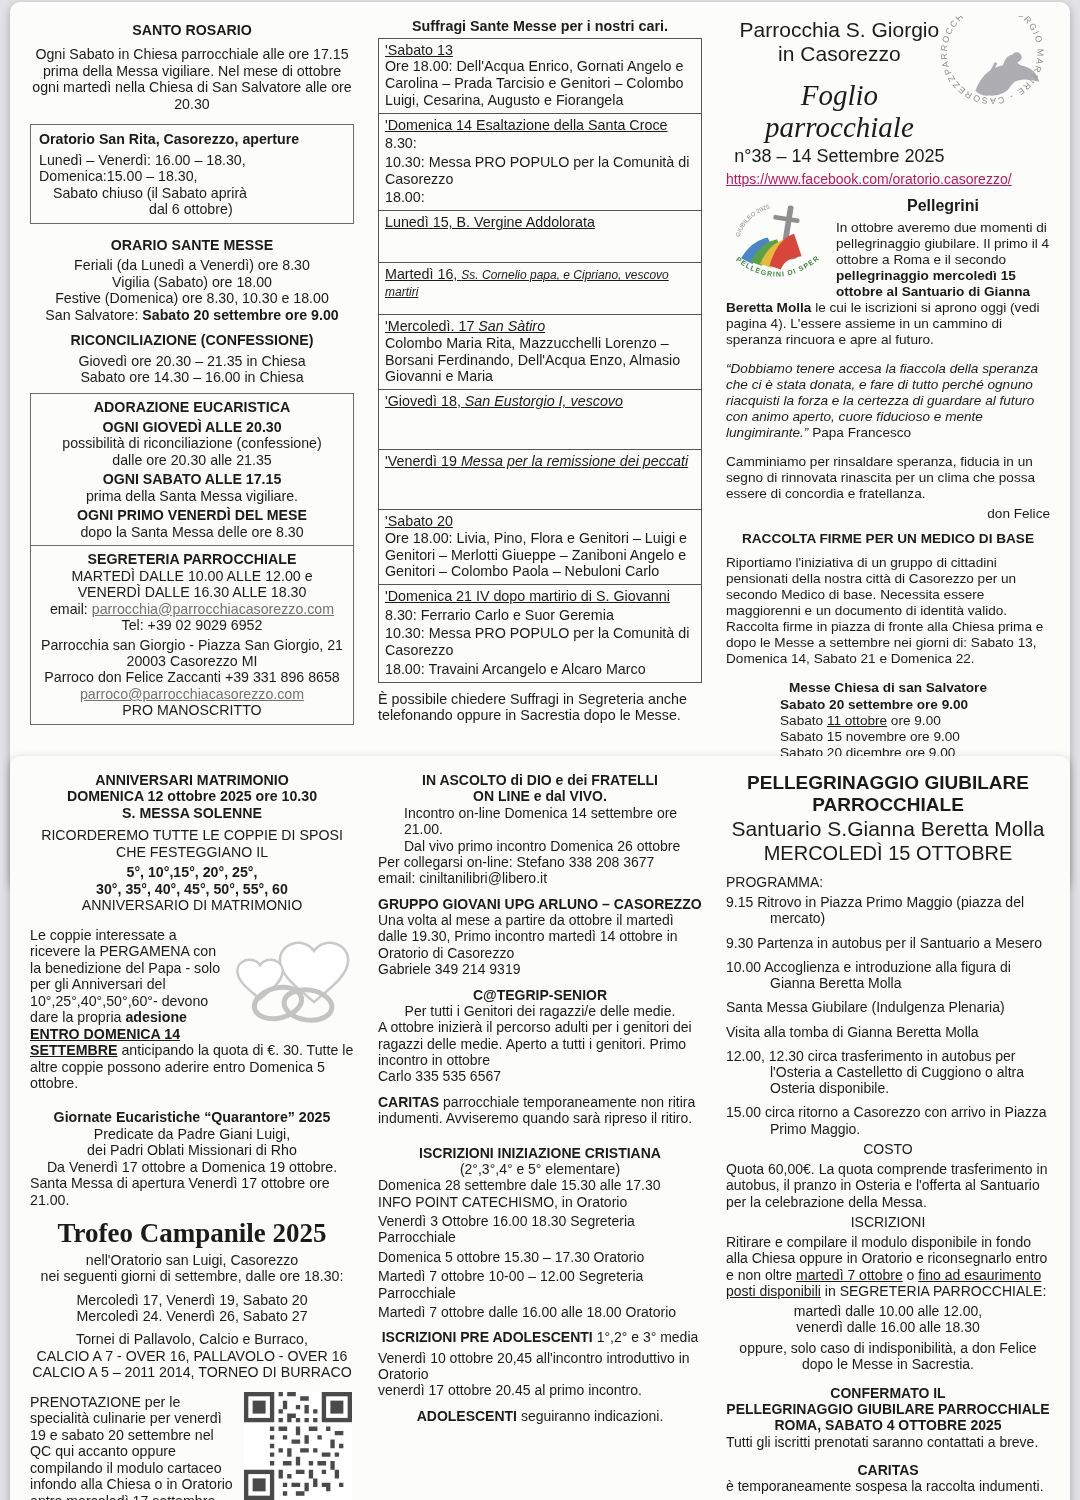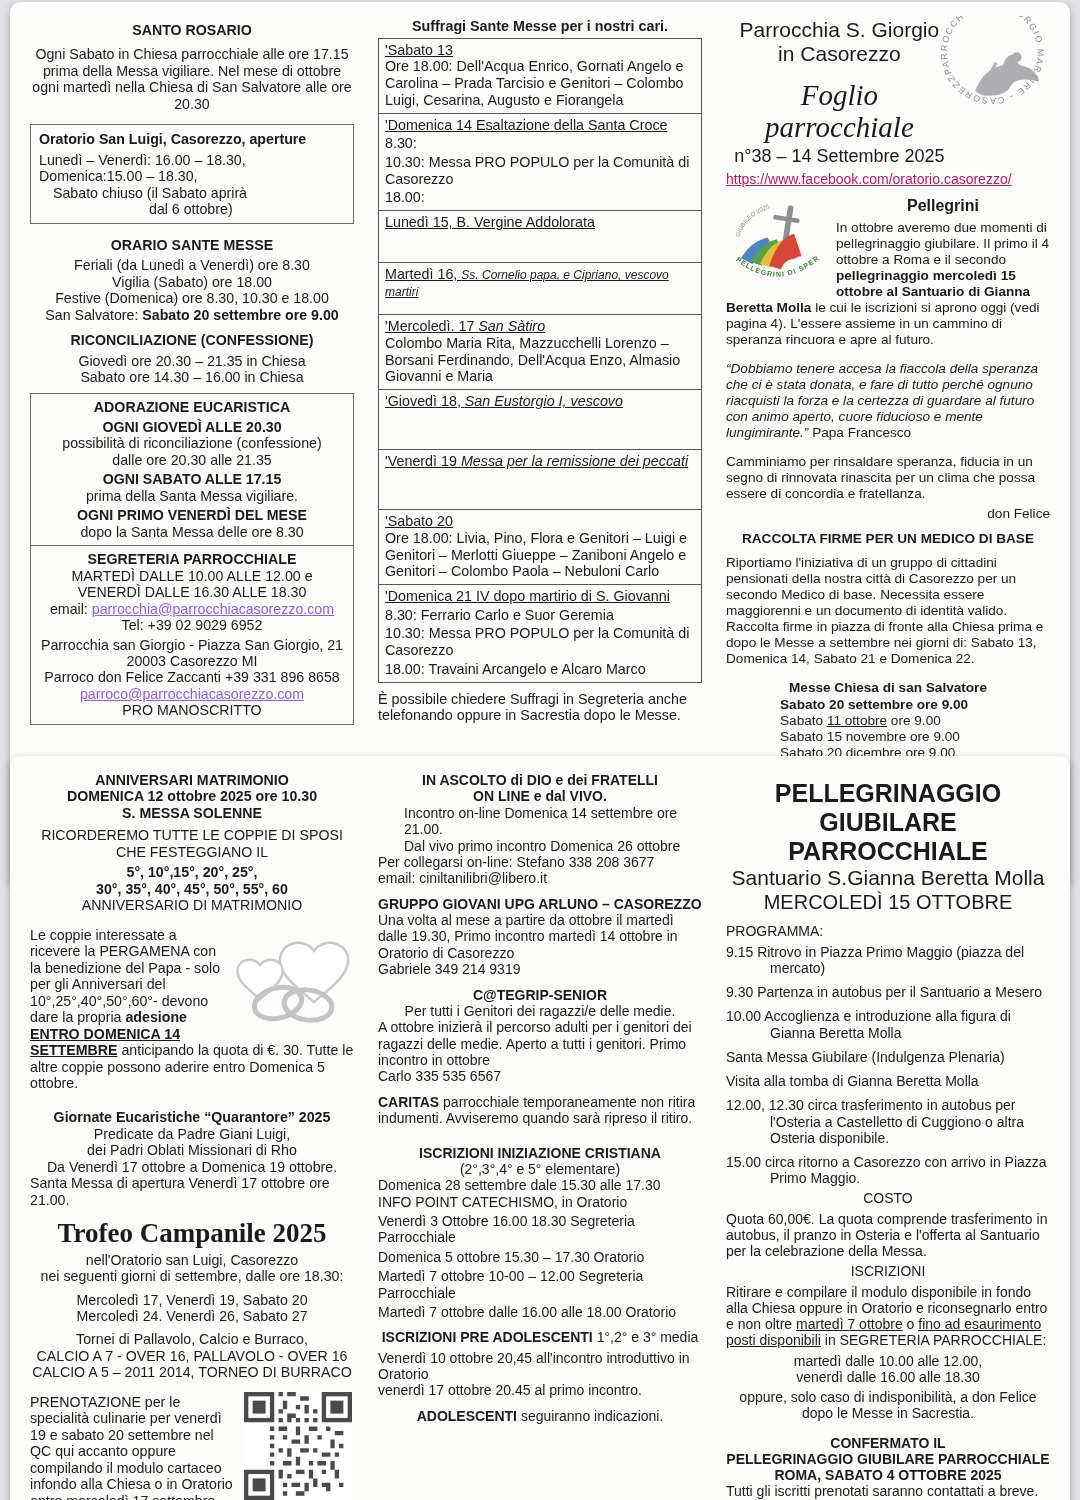--- a/index.html
+++ b/index.html
@@ -23,21 +23,21 @@
   }
   .col + .col{margin-left:4px;}
   p{margin:4px 0;}
   .c{text-align:center;}
   .r{text-align:right;}
   .b{font-weight:bold;}
   .i{font-style:italic;}
   .u{text-decoration:underline;}
   .sec{margin-top:9px;}
   .box{border:1px solid #6a6a6a;padding:5px 8px;margin:8px 0 4px;}
-  .link{color:#8b5cf6;text-decoration:underline;}
+  .link{color:#737373;text-decoration:underline;}
   .pagenum{margin-top:auto;text-align:center;font-size:15px;padding-top:3px;}
   .small{font-size:12px;}
   
   .suftitle{font-weight:bold;text-align:center;margin:0 0 3px;}
   .sufbox{border:1px solid #555;}
   .entry{border-top:1px solid #555;padding:3px 6px 4px;}
   .entry:first-child{border-top:none;}
   .ehead{text-decoration:underline;}
   .sp1{min-height:44px;}
   .sp2{min-height:52px;}
@@ -51,41 +51,41 @@
   .stamp{position:absolute;right:-6px;top:-4px;}
   .col3{font-size:13.6px;line-height:1.18;}
   .jlogo{float:left;margin:2px 6px 2px 0;}
   .quote{font-style:italic;}
   .salv{padding-left:54px;}
   
   .trofeo{font-family:"Liberation Serif", serif;font-weight:bold;font-size:27px;text-align:center;margin:10px 0 2px;}
   .hearts{float:right;margin:2px 0 2px 4px;}
   .qr{float:right;margin:2px 0 2px 6px;}
   
-  .p4t1{font-size:25px;font-weight:bold;text-align:center;line-height:1.15;margin-top:7px;}
+  .p4t1{font-size:19px;font-weight:bold;text-align:center;line-height:1.15;}
   .p4t3{font-size:21px;text-align:center;line-height:1.2;}
   .p4t4{font-size:20px;text-align:center;line-height:1.2;}
   .prog-item{margin:4px 0;padding-left:44px;text-indent:-44px;}
   .ind{padding-left:26px;}
   .col4{font-size:14px;line-height:1.16;}
   .col1t{font-size:14.2px;line-height:1.16;}
 </style>
 </head>
 <body>
 
 <div class="photo">
 
   <div class="sheet sheet1">
 
     <div class="col col1t">
       <p class="c b">SANTO ROSARIO</p>
       <p class="c">Ogni Sabato in Chiesa parrocchiale alle ore 17.15 prima della Messa vigiliare. Nel mese di ottobre ogni martedì nella Chiesa di San Salvatore alle ore 20.30</p>
 
       <div class="box">
-        <p class="b" style="margin:1px 0 4px;">Oratorio San Luigi, Casorezzo, aperture</p>
+        <p class="b" style="margin:1px 0 4px;">Oratorio San Rita, Casorezzo, aperture</p>
         <div>Lunedì – Venerdì: 16.00 – 18.30,</div>
         <div>Domenica:15.00 – 18.30,</div>
         <div style="padding-left:14px;">Sabato chiuso (il Sabato aprirà</div>
         <div style="padding-left:110px;">dal 6 ottobre)</div>
       </div>
 
       <p class="c b sec">ORARIO SANTE MESSE</p>
       <div class="c">Feriali (da Lunedì a Venerdì) ore 8.30</div>
       <div class="c">Vigilia (Sabato) ore 18.00</div>
       <div class="c">Festive (Domenica) ore 8.30, 10.30 e 18.00</div>

